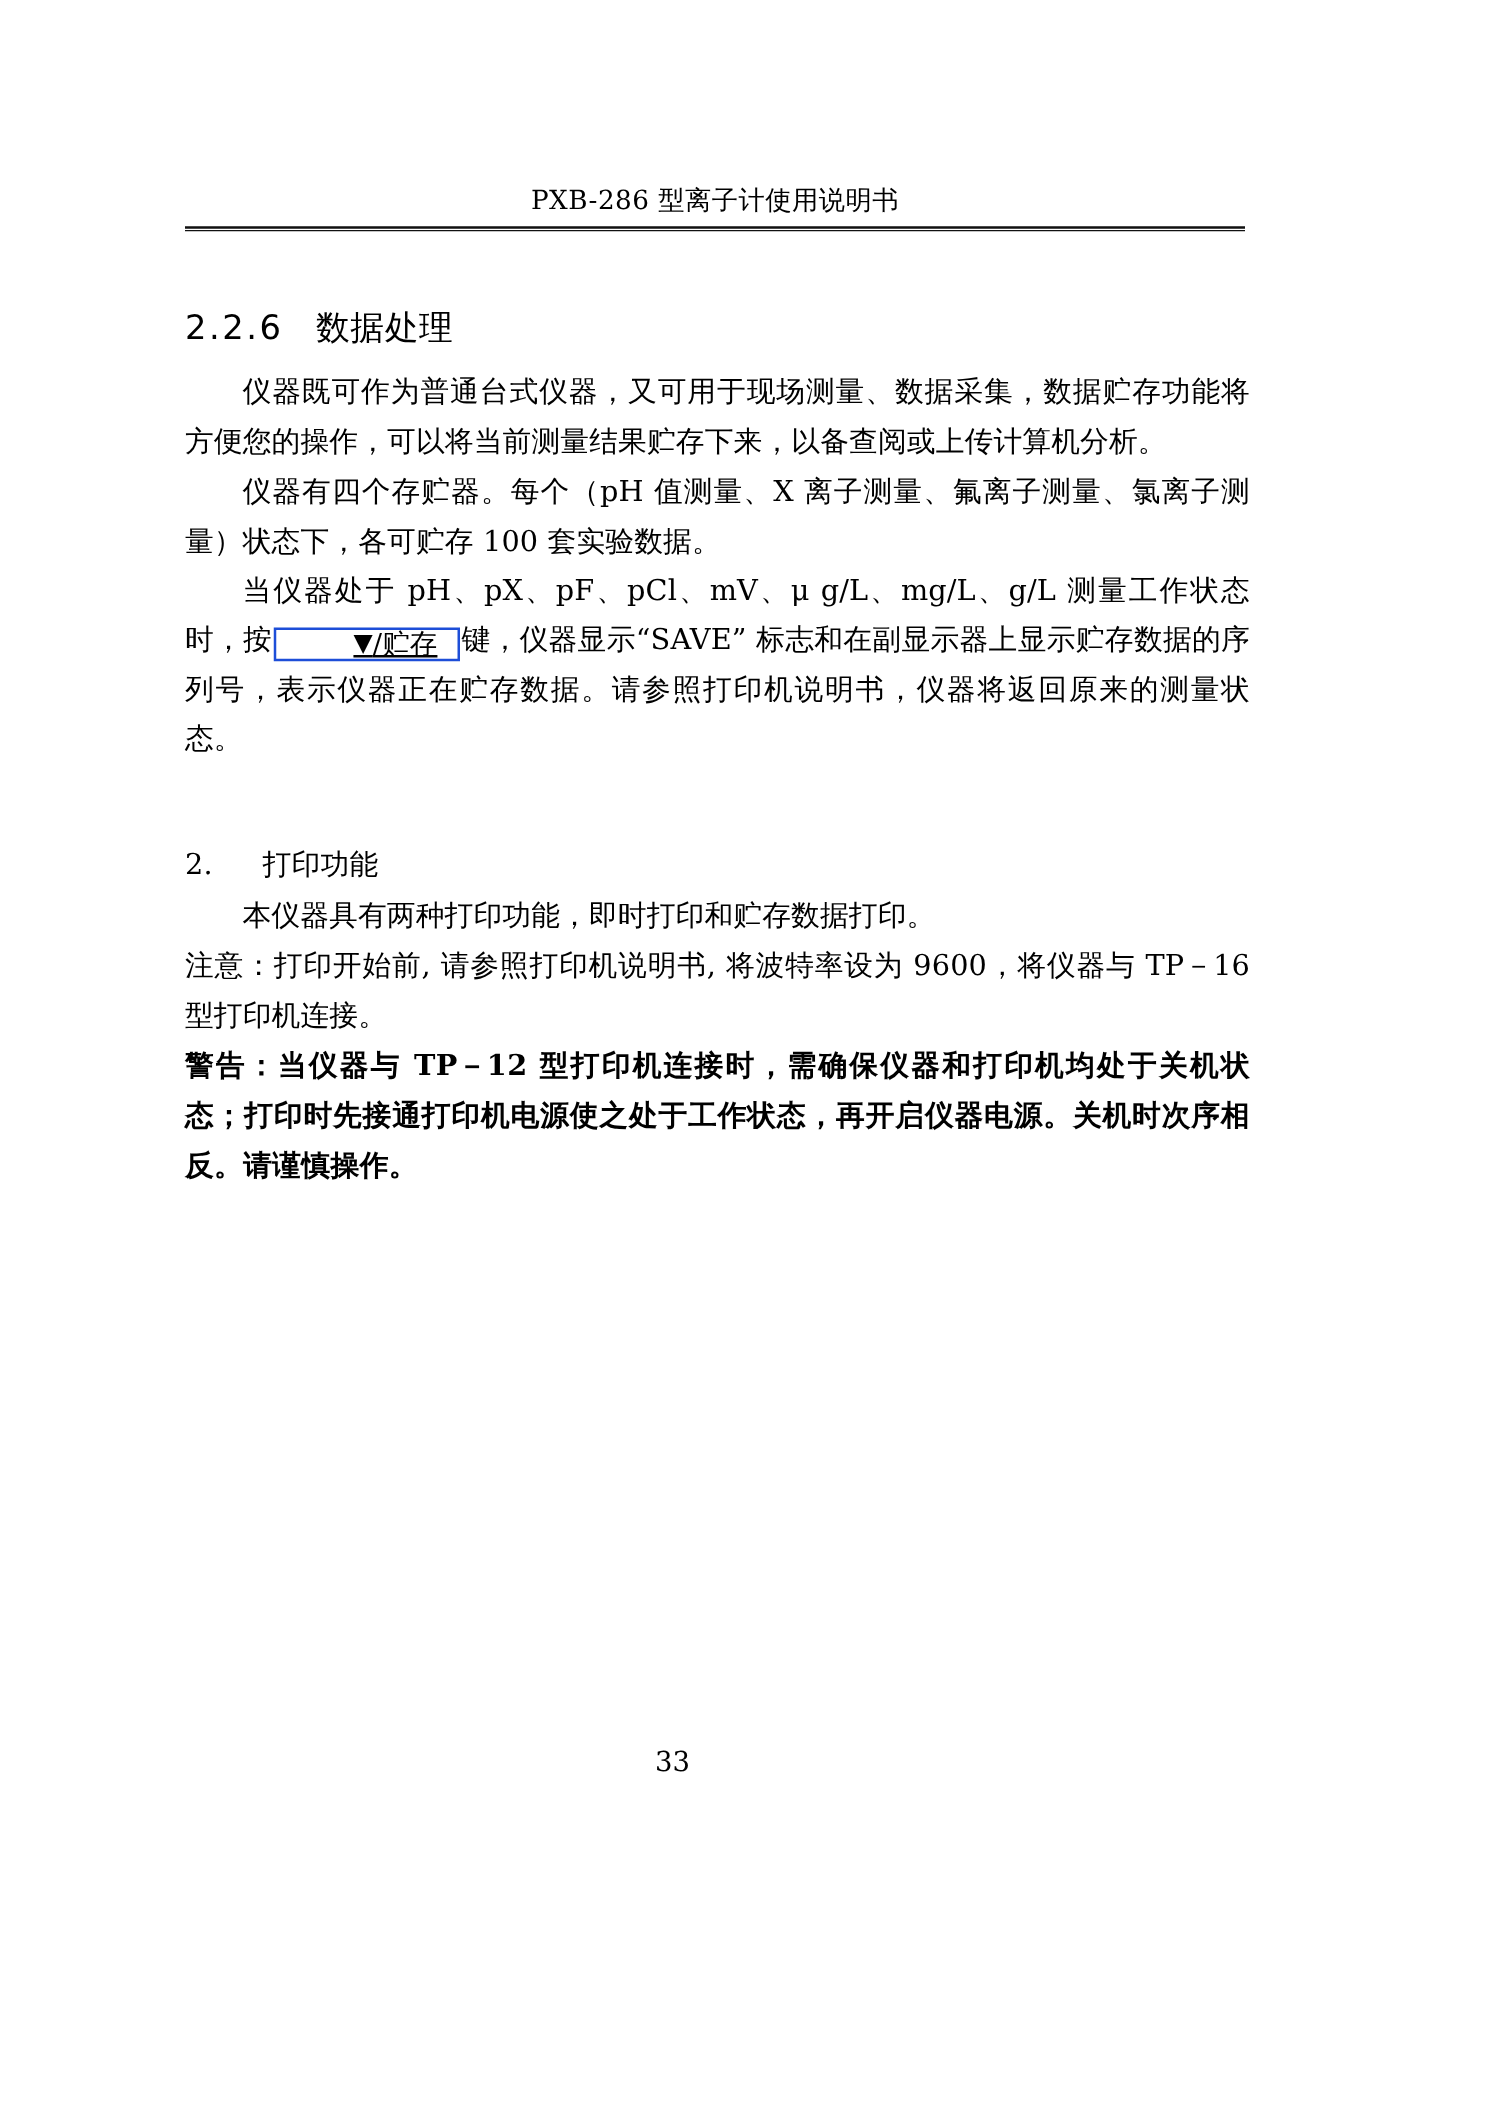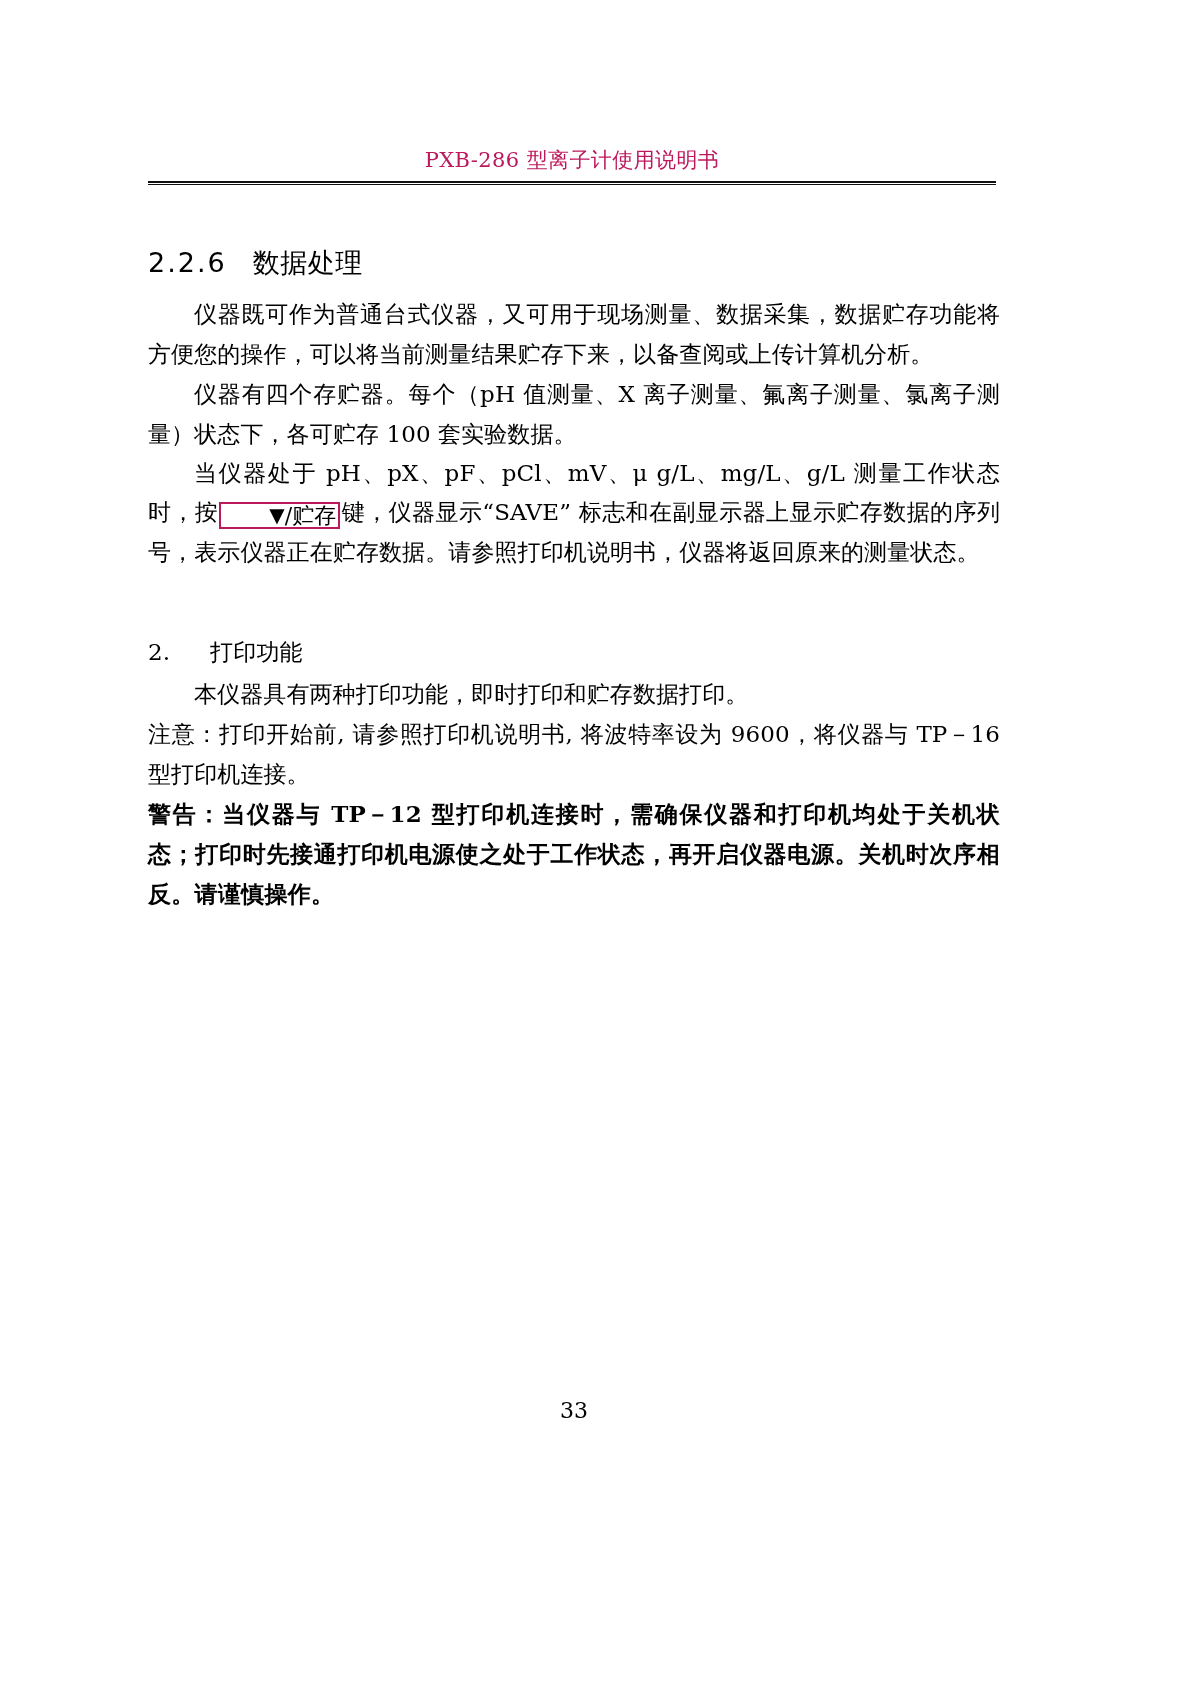--- a/index.html
+++ b/index.html
@@ -29,21 +29,21 @@
     position: absolute;
     left: 148px;
     top: 148px;
     width: 848px;
   }
   .header-title {
     text-align: center;
     font-family: "DejaVu Serif", "Liberation Serif", serif;
     font-size: 21px;
     letter-spacing: 0.4px;
-    color: #be185d;
+    color: #000000;
     line-height: 1.2;
     white-space: nowrap;
   }
   .header-rule {
     margin-top: 8px;
     border-top: 2px solid #111;
     border-bottom: 1px solid #111;
     height: 1px;
     width: 848px;
   }
@@ -96,44 +96,44 @@
   }
   p.bold {
     font-weight: bold;
     letter-spacing: 0.3px;
   }
   p.tight { line-height: 1.72; }
 
   
   .keybox {
     display: inline-block;
-    border: 2px solid #be185d;
-    padding: 0 2px;
+    border: 2px solid #1d4ed8;
+    padding: 0 16px;
     line-height: 1.05;
     margin: 0 1px;
     vertical-align: -3px;
     font-size: 22px;
+    text-decoration: underline;
   }
   .keybox .tri {
     font-size: 20px;
     vertical-align: 1px;
   }
 
   .spacer-block { height: 52px; }
 
   
   .page-number {
     position: absolute;
     left: 0;
     top: 1398px;
     width: 1076px;
     text-align: center;
     font-size: 22px;
     font-family: "DejaVu Serif", "Liberation Serif", serif;
-    padding-left: 36px;
   }
 </style>
 </head>
 <body>
 
 <div class="page">
 
   <div class="header-area">
     <div class="header-title">PXB-286 型离子计使用说明书</div>
     <div class="header-rule"></div>

